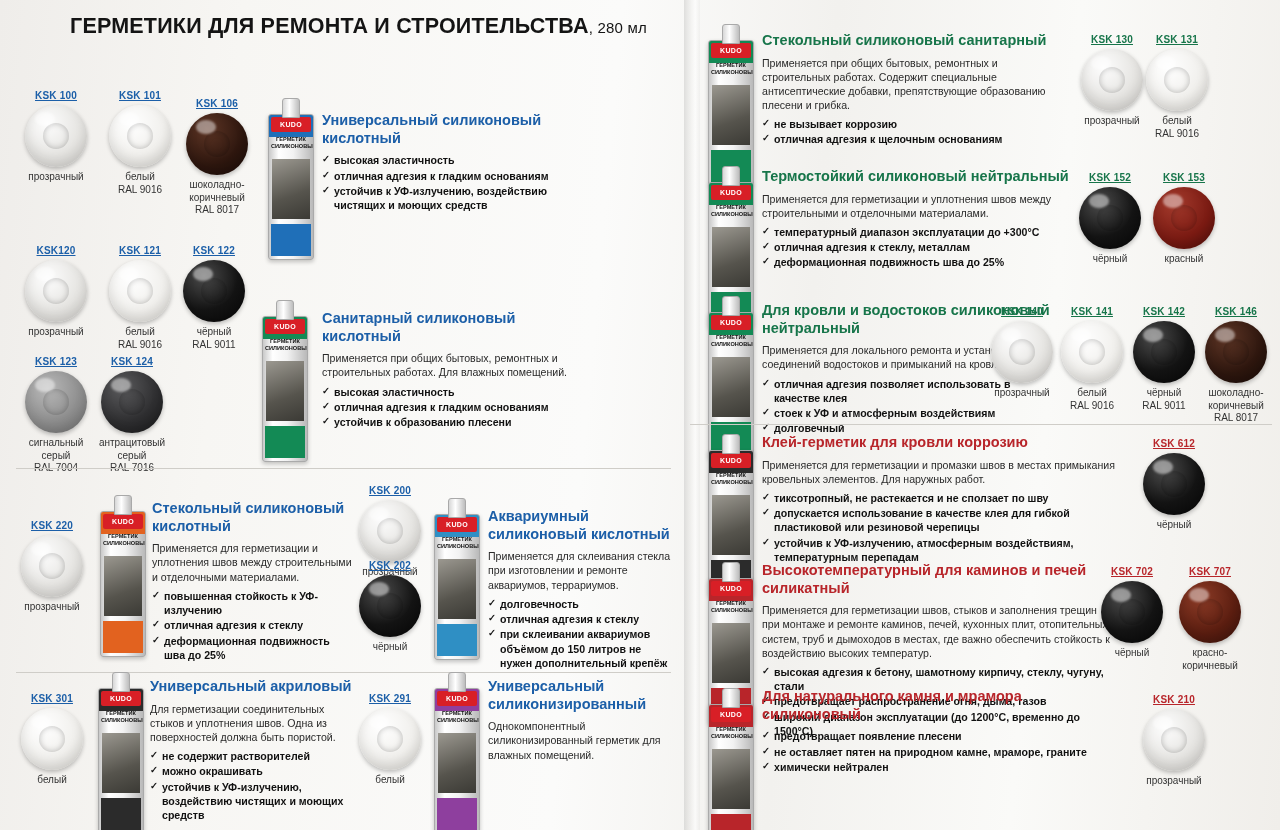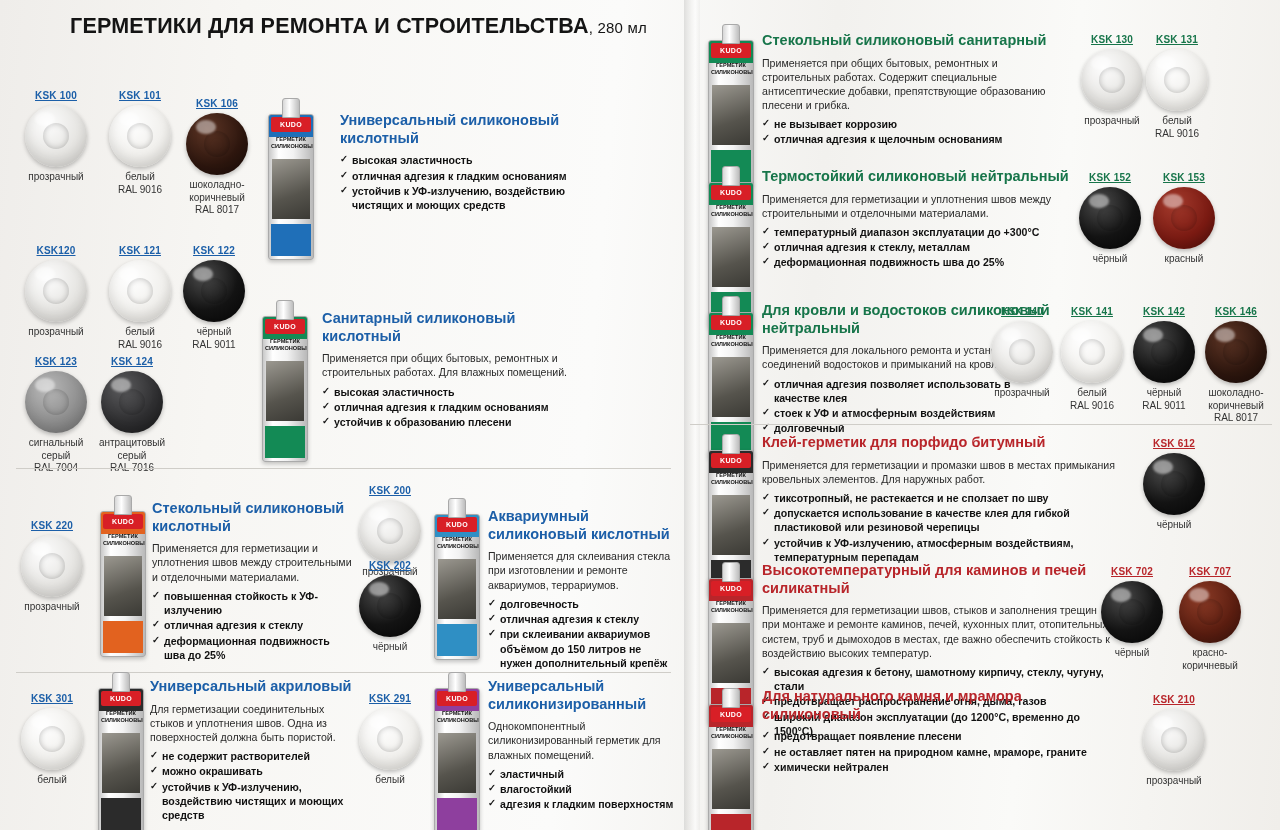--- a/index.html
+++ b/index.html
@@ -143,21 +143,21 @@
       <div class="body">
         <div class="band"></div>
         <div class="logo">KUDO</div>
         <div class="label" style="white-space:pre-line">ГЕРМЕТИК
 СИЛИКОНОВЫЙ</div>
         <div class="pic"></div>
         <div class="foot"></div>
       </div>
       <div class="nozzle"></div>
     </div>
-    <div class="block" style="left:322px;top:112px;width:260px;margin-left:18px;">
+    <div class="block" style="left:322px;top:112px;width:260px;">
       <div class="title t-blue">Универсальный силиконовый кислотный</div>
       <ul class="feat">
         <li>высокая эластичность</li>
         <li>отличная адгезия к гладким основаниям</li>
         <li>устойчив к УФ-излучению, воздействию чистящих и моющих средств</li>
       </ul>
     </div>
 
     <div class="swatch" style="left:14px;top:245px;">
       <div class="code c-blue">KSK120</div>
@@ -310,25 +310,20 @@
         <div class="label" style="white-space:pre-line">ГЕРМЕТИК
 СИЛИКОНОВЫЙ</div>
         <div class="pic"></div>
         <div class="foot"></div>
       </div>
       <div class="nozzle"></div>
     </div>
     <div class="block" style="left:488px;top:678px;width:190px;">
       <div class="title t-blue">Универсальный силиконизированный</div>
       <p class="desc">Однокомпонентный силиконизированный герметик для влажных помещений.</p>
-      <ul class="feat">
-        <li>эластичный</li>
-        <li>влагостойкий</li>
-        <li>адгезия к гладким поверхностям</li>
-      </ul>
     </div>
   </div>
 
   <div class="col right">
 
     <div class="tube green" style="left:18px;top:24px;">
       <div class="body">
         <div class="band"></div>
         <div class="logo">KUDO</div>
         <div class="label" style="white-space:pre-line">ГЕРМЕТИК
@@ -441,21 +436,21 @@
         <div class="band"></div>
         <div class="logo">KUDO</div>
         <div class="label" style="white-space:pre-line">ГЕРМЕТИК
 СИЛИКОНОВЫЙ</div>
         <div class="pic"></div>
         <div class="foot"></div>
       </div>
       <div class="nozzle"></div>
     </div>
     <div class="block" style="left:72px;top:434px;width:356px;">
-      <div class="title t-red">Клей-герметик для порфидо битумный</div>
+      <div class="title t-red">Клей-герметик для кровли коррозию</div>
       <p class="desc">Применяется для герметизации и промазки швов в местах примыкания кровельных элементов. Для наружных работ.</p>
       <ul class="feat">
         <li>тиксотропный, не растекается и не сползает по шву</li>
         <li>допускается использование в качестве клея для гибкой пластиковой или резиновой черепицы</li>
         <li>устойчив к УФ-излучению, атмосферным воздействиям, температурным перепадам</li>
       </ul>
     </div>
     <div class="swatch" style="left:442px;top:438px;">
       <div class="code c-red">KSK 612</div>
       <div class="dot black"></div>

